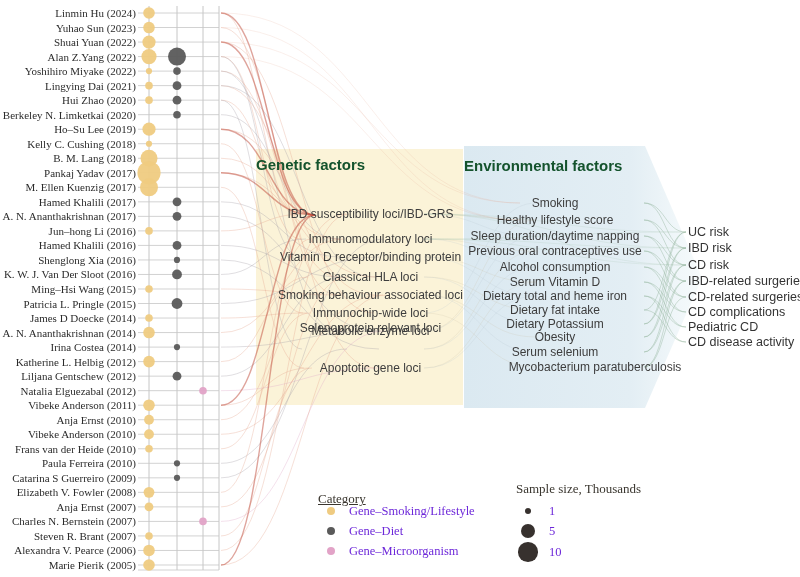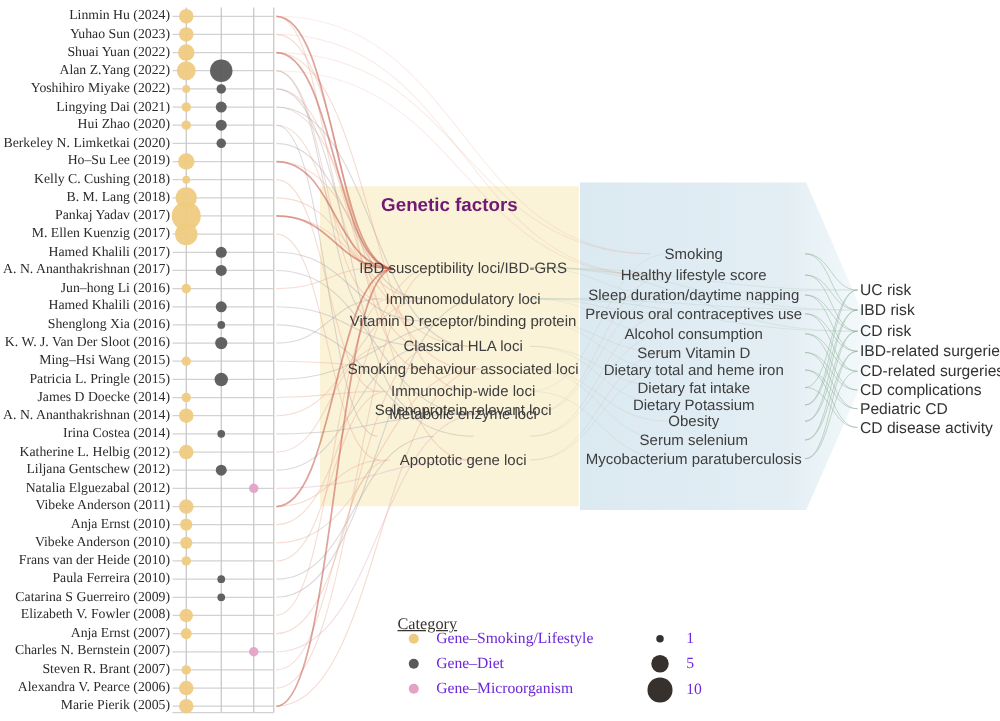--- a/index.html
+++ b/index.html
@@ -2,21 +2,21 @@
 <html><head>
 <meta charset="utf-8">
 <style>
   html,body{margin:0;padding:0;background:#fff;}
   .figure{position:relative;width:800px;height:577px;background:#fff;overflow:hidden;
           font-family:"Liberation Serif",serif;}
   svg.layer{position:absolute;left:0;top:0;}
   .row-label{position:absolute;right:664px;white-space:nowrap;font-size:11px;line-height:13px;
              color:#2b2b2b;transform:translateY(-50%);}
   .box-title{position:absolute;font-family:"Liberation Sans",sans-serif;font-weight:bold;
-             font-size:15px;color:#701a75;text-align:center;transform:translateY(-50%);}
+             font-size:15px;color:#14532d;transform:translateY(-50%);}
   .g-item,.e-item{position:absolute;text-align:center;font-family:"Liberation Sans",sans-serif;
              font-size:12px;color:#3d3d3d;transform:translateY(-50%);white-space:nowrap;}
   .g-item{left:256px;width:229px;}
   .e-item{left:464px;width:182px;}
   .outcome{position:absolute;left:688px;font-family:"Liberation Sans",sans-serif;font-size:12.5px;
              color:#333;transform:translateY(-50%);white-space:nowrap;}
   .legend-title{position:absolute;font-size:13px;color:#3a362f;transform:translateY(-50%);}
   .legend-label{position:absolute;font-size:12.5px;color:#6d28d9;transform:translateY(-50%);}
   .legend-dot{position:absolute;border-radius:50%;}
 </style>
@@ -260,20 +260,21 @@
       <div class="row-label" style="top: 477.832px;">Catarina S Guerreiro (2009)</div>
       <div class="row-label" style="top: 492.358px;">Elizabeth V. Fowler (2008)</div>
       <div class="row-label" style="top: 506.884px;">Anja Ernst (2007)</div>
       <div class="row-label" style="top: 521.41px;">Charles N. Bernstein (2007)</div>
       <div class="row-label" style="top: 535.936px;">Steven R. Brant (2007)</div>
       <div class="row-label" style="top: 550.462px;">Alexandra V. Pearce (2006)</div>
       <div class="row-label" style="top: 564.988px; margin-left: 32px;">Marie Pierik (2005)</div>
     </div>
 
   <div class="box-title" id="g-title" style="left:256px;width:207px;top:164px;">Genetic factors</div>
+  <div class="box-title" id="e-title" style="left:464px;width:182px;top:165px;">Environmental factors</div>
 
   <div id="genetic-items">
       <div class="g-item" style="top: 214px;">IBD susceptibility loci/IBD-GRS</div>
       <div class="g-item" style="top: 239px;">Immunomodulatory loci</div>
       <div class="g-item" style="top: 257px;">Vitamin D receptor/binding protein</div>
       <div class="g-item" style="top: 277px;">Classical HLA loci</div>
       <div class="g-item" style="top: 295px;">Smoking behaviour associated loci</div>
       <div class="g-item" style="top: 313px;">Immunochip-wide loci</div>
       <div class="g-item" style="top: 331px;">Metabolic enzyme loci</div>
       <div class="g-item" style="top: 328px;">Selenoprotein relevant loci</div>
@@ -284,34 +285,35 @@
       <div class="e-item" style="top: 220px;">Healthy lifestyle score</div>
       <div class="e-item" style="top: 236px;">Sleep duration/daytime napping</div>
       <div class="e-item" style="top: 251px;">Previous oral contraceptives use</div>
       <div class="e-item" style="top: 267px;">Alcohol consumption</div>
       <div class="e-item" style="top: 282px;">Serum Vitamin D</div>
       <div class="e-item" style="top: 296px;">Dietary total and heme iron</div>
       <div class="e-item" style="top: 310px;">Dietary fat intake</div>
       <div class="e-item" style="top: 324px;">Dietary Potassium</div>
       <div class="e-item" style="top: 337px;">Obesity</div>
       <div class="e-item" style="top: 352px;">Serum selenium</div>
-      <div class="e-item" style="top: 367px;">Mycobacterium paratuberculosis</div>
+      <div class="e-item" style="top: 367px; margin-left: 40px;">Mycobacterium paratuberculosis</div>
     </div>
   <div id="outcome-labels">
       <div class="outcome" style="top: 232px;">UC risk</div>
       <div class="outcome" style="top: 248px;">IBD risk</div>
       <div class="outcome" style="top: 265px;">CD risk</div>
       <div class="outcome" style="top: 281px;">IBD-related surgeries</div>
       <div class="outcome" style="top: 297px;">CD-related surgeries</div>
       <div class="outcome" style="top: 312px;">CD complications</div>
       <div class="outcome" style="top: 327px;">Pediatric CD</div>
       <div class="outcome" style="top: 342px;">CD disease activity</div>
     </div>
 
   <div class="legend-title" style="left:318px;top:499px;text-decoration:underline;">Category</div>
+  <div class="legend-title" style="left:516px;top:489px;">Sample size, Thousands</div>
   <div id="legend-categories">
       <span class="legend-dot" style="left: 327px; top: 507px; width: 8px; height: 8px; background: rgb(239, 203, 129); position: absolute;"></span>
       <span class="legend-label" style="left: 349px; top: 511px;">Gene–Smoking/Lifestyle</span>
       <span class="legend-dot" style="left: 327px; top: 527px; width: 8px; height: 8px; background: rgb(90, 90, 90); position: absolute;"></span>
       <span class="legend-label" style="left: 349px; top: 531px;">Gene–Diet</span>
       <span class="legend-dot" style="left: 327px; top: 547px; width: 8px; height: 8px; background: rgb(226, 163, 199); position: absolute;"></span>
       <span class="legend-label" style="left: 349px; top: 551px;">Gene–Microorganism</span>
     </div>
   <div id="legend-sizes">
       <span class="legend-dot" style="left: 524.9px; top: 507.9px; width: 6.2px; height: 6.2px; background: rgb(55, 49, 46); position: absolute;"></span>

